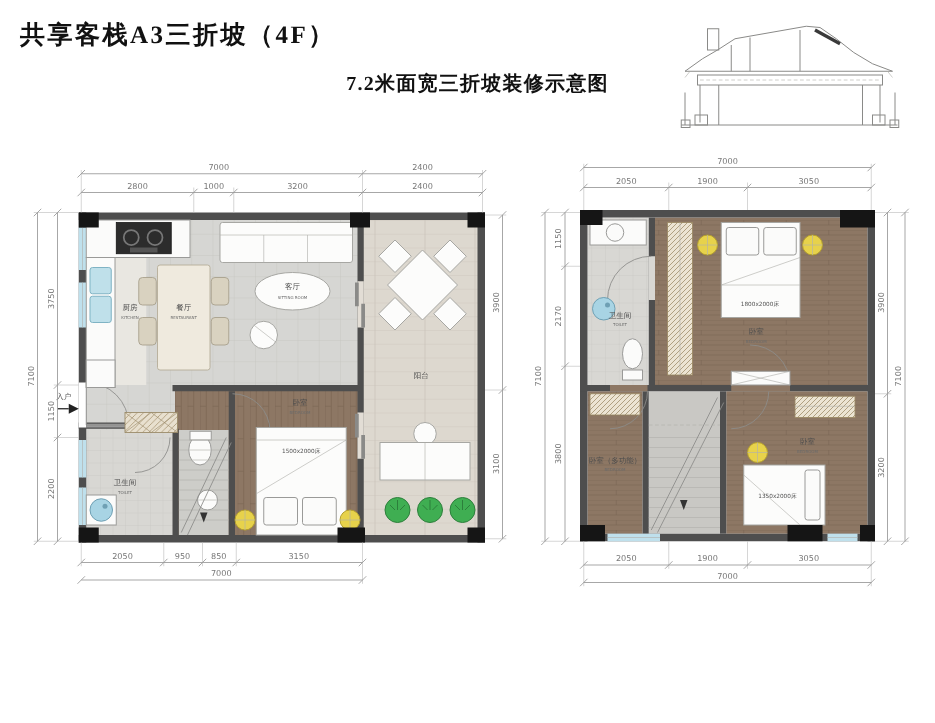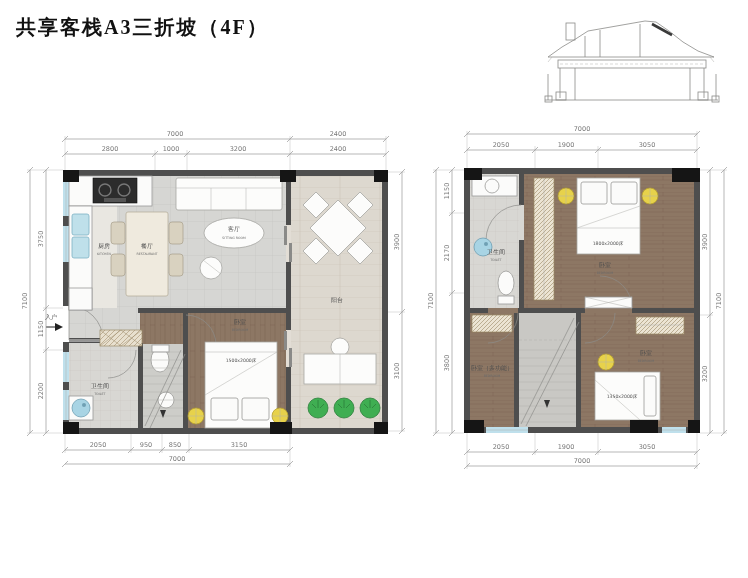--- a/index.html
+++ b/index.html
@@ -27,20 +27,21 @@
   .arc{stroke:#8d8d8a;stroke-width:0.7;fill:none;}
   .sec{stroke:#8a8a88;stroke-width:0.8;fill:none;}
   .thin{stroke:#b0b0ac;stroke-width:0.5;fill:none;}
 </style>
 </head>
 <body>
 
 <div id="canvas">
 
   <div class="title">共享客栈A3三折坡（4F）</div>
+  <div class="subtitle">7.2米面宽三折坡装修示意图</div>
 
   <svg style="left:540px;top:5px" width="206" height="112" viewBox="540 5 206 112">
     <g>
       <path class="sec" d="M548,57 L562,47 L574,40 L588,31 L645,21 L656,22 L669,31 L683,42 L698,51 L714,57"></path>
       <path class="sec" d="M548,57 H714"></path>
       <path d="M652,24 L672,35" stroke="#3a3a3a" stroke-width="2.6" fill="none"></path>
       <rect x="566" y="23" width="9" height="17" class="sec"></rect>
       <path class="sec" d="M585,36 V57 M640,24 V57 M600,30 V57"></path>
       <path class="thin" d="M552,57 L548,62 M710,57 L714,62"></path>
     </g>

